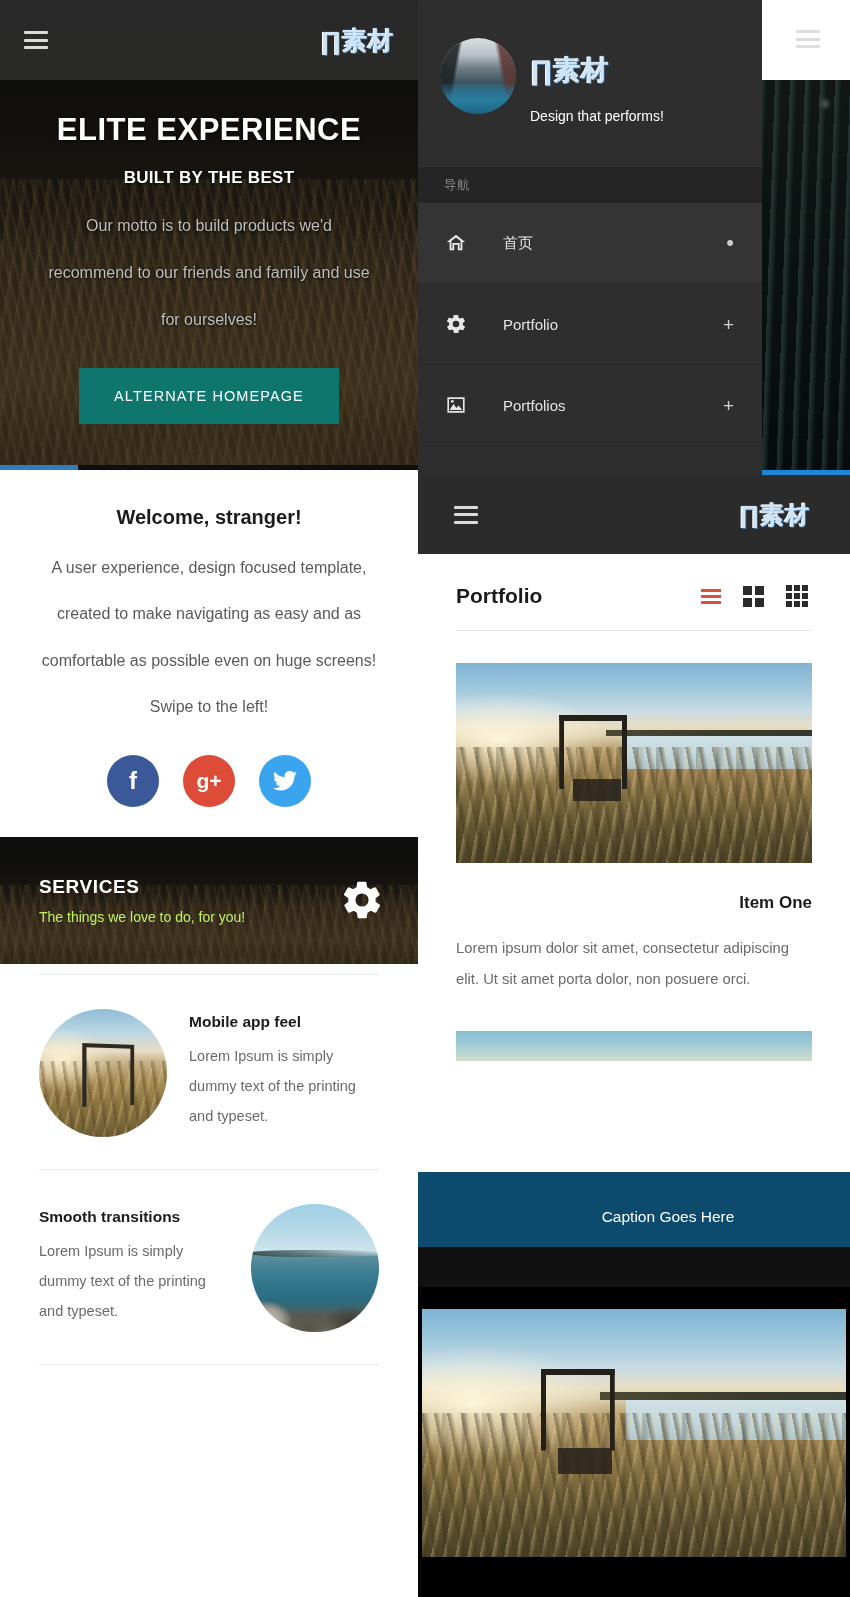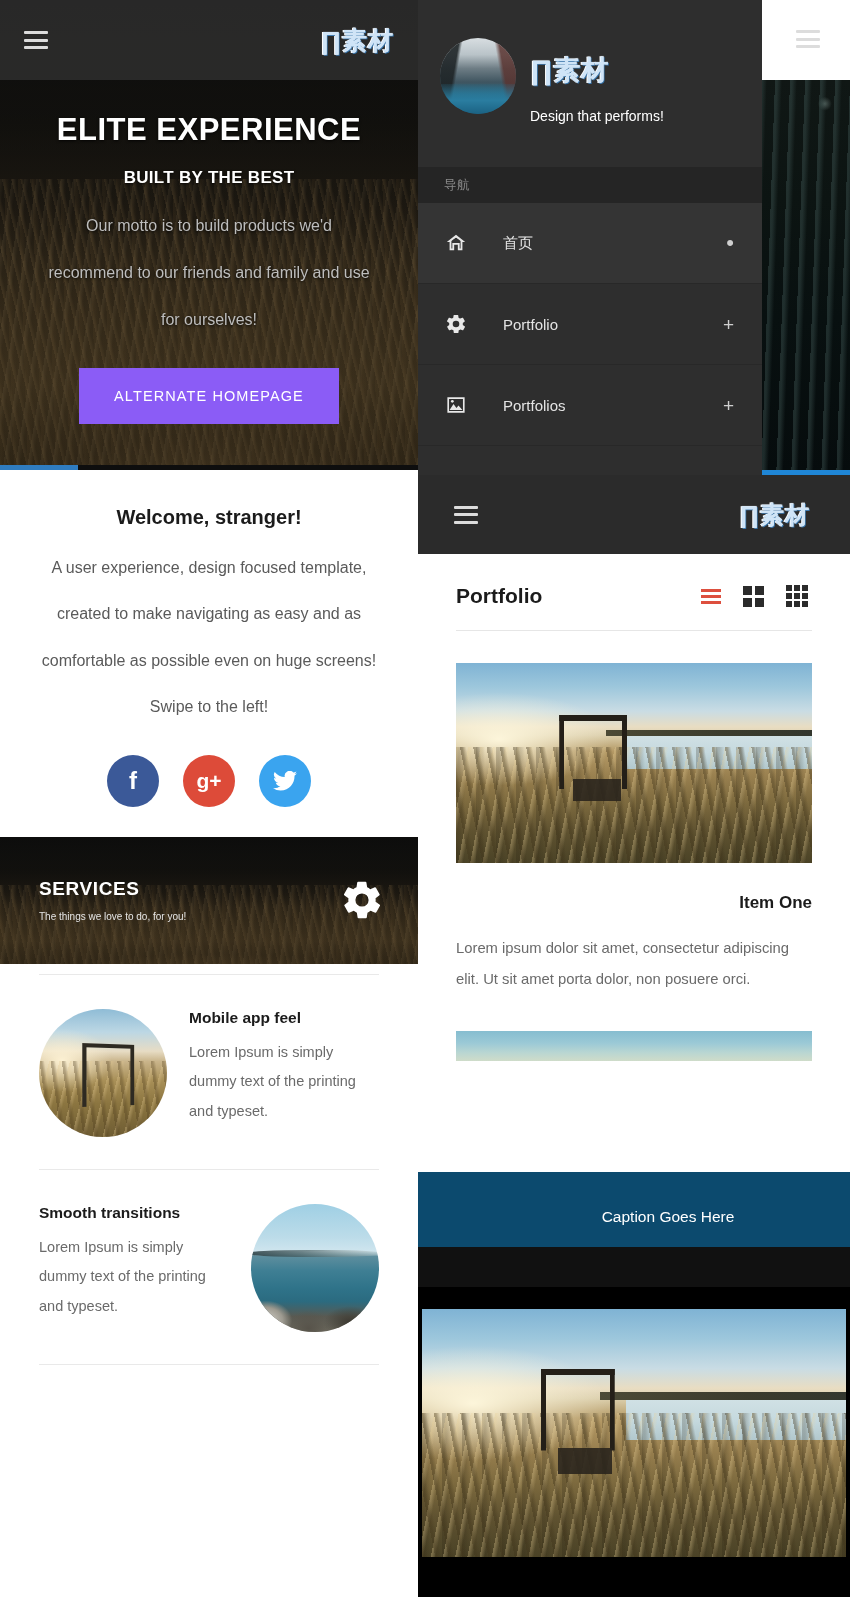--- a/index.html
+++ b/index.html
@@ -66,21 +66,21 @@
   .hero-h2{
     color:#fff; font-size:17px; font-weight:bold; letter-spacing:.3px;
     margin-top:20px; text-shadow:0 1px 3px rgba(0,0,0,.8);text-align:right;
   }
   .hero-p{
     color:#bdbdbd; font-size:16px; line-height:2.95; text-align:center;
     margin-top:14px; width:330px; text-shadow:0 1px 3px rgba(0,0,0,.9);
   }
   .hero-btn{
     margin-top:24px; width:260px; height:56px;
-    background:#8b5cf6; color:#fff; border:0; cursor:pointer;
+    background:#0f766e; color:#fff; border:0; cursor:pointer;
     font-size:14.5px; letter-spacing:1.1px; font-family:inherit;
     display:flex; align-items:center; justify-content:center;
   }
   .progress-track{
     position:absolute; left:0; bottom:0; width:418px; height:5px; z-index:7;
     background:#0e0e0e;
   }
   .progress-fill{ height:5px; width:78px; background:#2f7cc0; }
 
   
@@ -105,26 +105,26 @@
     position:relative; width:418px; height:127px; overflow:hidden;
     background:#17140e;
   }
   .services .hero-photo{ }
   .services-inner{
     position:absolute; inset:0; z-index:4;
     display:flex; align-items:center; justify-content:space-between;
     padding:0 34px 0 39px;
   }
   .services-txt h4{ color:#fff; font-size:19px; font-weight:bold; letter-spacing:.6px; }
-  .services-txt p{ color:#e5e5e5; font-size:10px; margin-top:11px; }
+  .services-txt p{ color:#bef264; font-size:14px; margin-top:11px; }
   .gear-big{ width:44px; height:44px; }
 
   
   .feat{
-    display:flex; align-items:flex-start; gap:22px;
+    display:flex; align-items:center; gap:22px;
     border-top:1px solid #e9e9e9;
     margin:0 39px; padding:34px 0 32px;
   }
   .feat:first-of-type{ margin-top:10px; }
   .circ{
     width:128px; height:128px; border-radius:50%; flex:0 0 128px; overflow:hidden;
     position:relative;
   }
   .circ-swing{
     background:

